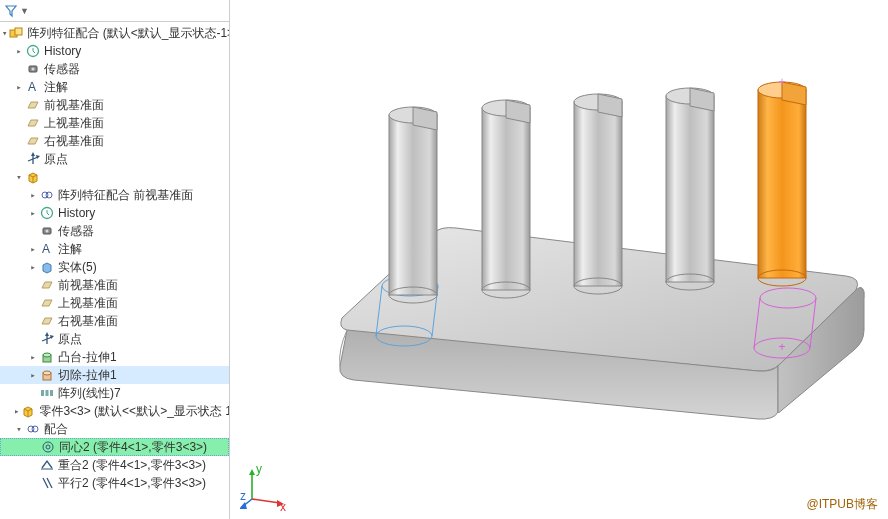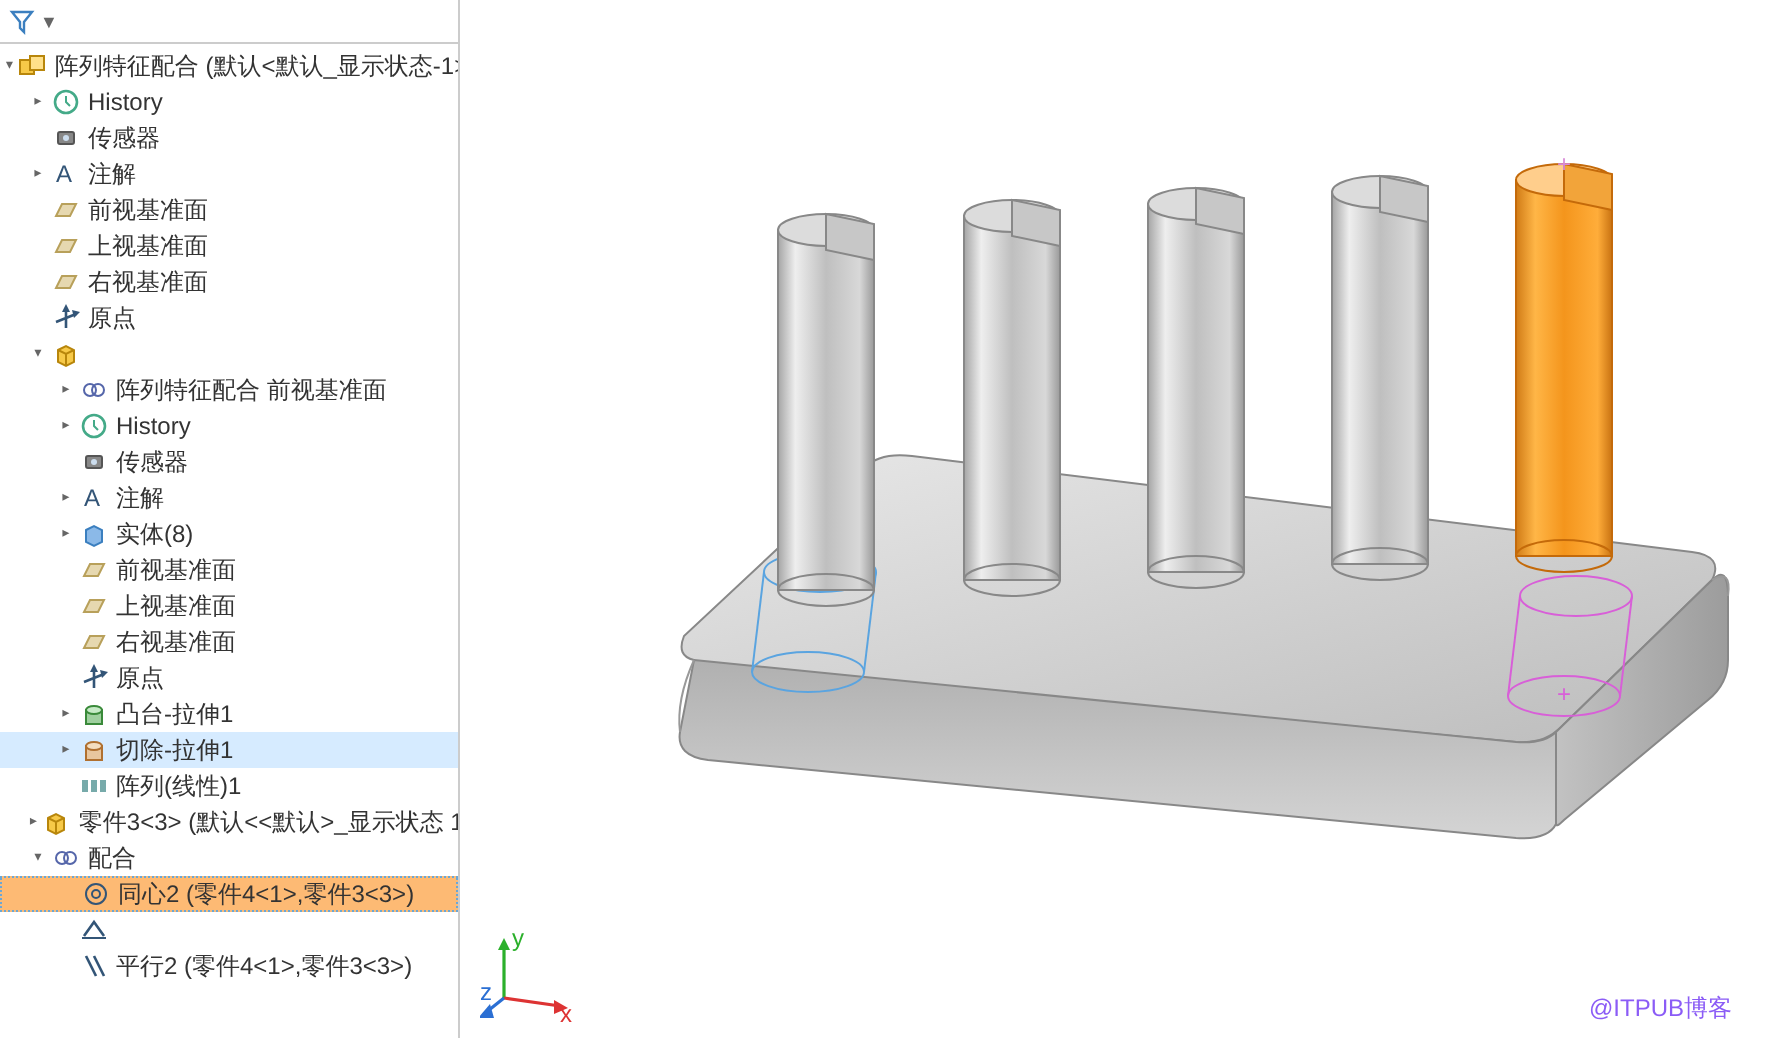--- a/index.html
+++ b/index.html
@@ -2,29 +2,29 @@
 <html><head>
 <meta charset="utf-8">
 <style>
 *{box-sizing:border-box;margin:0;padding:0;font-family:"Microsoft YaHei",Arial,sans-serif;font-size:12px;color:#333}
 body{display:flex;width:888px;height:519px;background:#fff;overflow:hidden}
 .tree-panel{width:230px;height:100%;border-right:1px solid #ccc;overflow:hidden;background:#fff;user-select:none}
 .tree-toolbar{height:22px;border-bottom:1px solid #ccc;display:flex;align-items:center;padding-left:4px;gap:2px}
 .filter-icon{width:14px;height:14px;display:flex;align-items:center;justify-content:center}
 .tree-root{padding:2px 0}
 .tree-item{display:flex;align-items:center;height:18px;padding:0 2px;white-space:nowrap;cursor:default}
-.tree-item.sel-blue{background:#fdba74;border:1px dotted #6aa7d6;height:18px}
+.tree-item.sel-blue{background:#86efac;border:1px dotted #6aa7d6;height:18px}
 .tree-item.sel-light{background:#d6ebff}
 .expander{width:10px;height:10px;margin-right:1px;display:flex;align-items:center;justify-content:center;color:#666;font-size:9px;font-family:monospace}
 .node-icon{width:16px;height:16px;margin-right:3px;display:flex;align-items:center;justify-content:center;font-size:11px}
 .node-label{line-height:18px}
 .ind0{padding-left:2px}.ind1{padding-left:14px}.ind2{padding-left:28px}
 .viewport{flex:1;position:relative;background:#fff}
 .axis-triad{position:absolute;left:10px;bottom:8px;width:50px;height:50px}
-.watermark{position:absolute;right:22px;bottom:6px;color:#8b5cf6;font-size:12px}
+.watermark{position:absolute;right:10px;bottom:6px;color:#a16207;font-size:12px}
 svg{display:block}
 </style>
 </head>
 <body>
 
 <div class="tree-panel">
   <div class="tree-toolbar">
     <span class="filter-icon">
       <svg width="14" height="14">
           <path d="M2 2 L12 2 L8 7 L8 12 L6 10 L6 7 Z" fill="none" stroke="#3b7fbf" stroke-width="1.2"></path>
@@ -158,21 +158,21 @@
         </span>
         <span class="node-label">注解</span>
       </div>
       <div class="tree-item ind2">
         <span class="expander">▸</span>
         <span class="node-icon">
           <svg width="16" height="16">
             <path d="M4 6 L8 4 L12 6 L12 12 L8 14 L4 12 Z" fill="#8bb9e8" stroke="#3b7fbf"></path>
           </svg>
         </span>
-        <span class="node-label">实体(8)</span>
+        <span class="node-label">实体(5)</span>
       </div>
       <div class="tree-item ind2">
         <span class="expander"></span>
         <span class="node-icon">
           <svg width="16" height="16">
             <path d="M3 11 L10 11 L13 5 L6 5 Z" fill="#e6d8b0" stroke="#b8a05a"></path>
           </svg>
         </span>
         <span class="node-label">前视基准面</span>
       </div>
@@ -227,21 +227,21 @@
       </div>
       <div class="tree-item ind2">
         <span class="expander"></span>
         <span class="node-icon">
           <svg width="16" height="16">
             <rect x="2" y="5" width="3" height="6" fill="#7aa"></rect>
             <rect x="6.5" y="5" width="3" height="6" fill="#7aa"></rect>
             <rect x="11" y="5" width="3" height="6" fill="#7aa"></rect>
           </svg>
         </span>
-        <span class="node-label">阵列(线性)1</span>
+        <span class="node-label">阵列(线性)7</span>
       </div>
       <div class="tree-item ind1">
         <span class="expander">▸</span>
         <span class="node-icon">
           <svg width="16" height="16">
             <path d="M4 6 L8 4 L12 6 L12 12 L8 14 L4 12 Z" fill="#f7c948" stroke="#b8860b"></path>
             <path d="M4 6 L8 8 L12 6 M8 8 L8 14" stroke="#b8860b" fill="none"></path>
           </svg>
         </span>
         <span class="node-label">零件3&lt;3&gt; (默认&lt;&lt;默认&gt;_显示状态 1:</span>
@@ -267,20 +267,21 @@
         <span class="node-label">同心2 (零件4&lt;1&gt;,零件3&lt;3&gt;)</span>
       </div>
       <div class="tree-item ind2">
         <span class="expander"></span>
         <span class="node-icon">
           <svg width="16" height="16">
             <path d="M3 11 L8 4 L13 11" fill="none" stroke="#357" stroke-width="1.3"></path>
             <line x1="2" y1="12" x2="14" y2="12" stroke="#357"></line>
           </svg>
         </span>
+        <span class="node-label">重合2 (零件4&lt;1&gt;,零件3&lt;3&gt;)</span>
       </div>
       <div class="tree-item ind2">
         <span class="expander"></span>
         <span class="node-icon">
           <svg width="16" height="16">
             <line x1="4" y1="3" x2="9" y2="13" stroke="#357" stroke-width="1.3"></line>
             <line x1="8" y1="3" x2="13" y2="13" stroke="#357" stroke-width="1.3"></line>
           </svg>
         </span>
         <span class="node-label">平行2 (零件4&lt;1&gt;,零件3&lt;3&gt;)</span>

